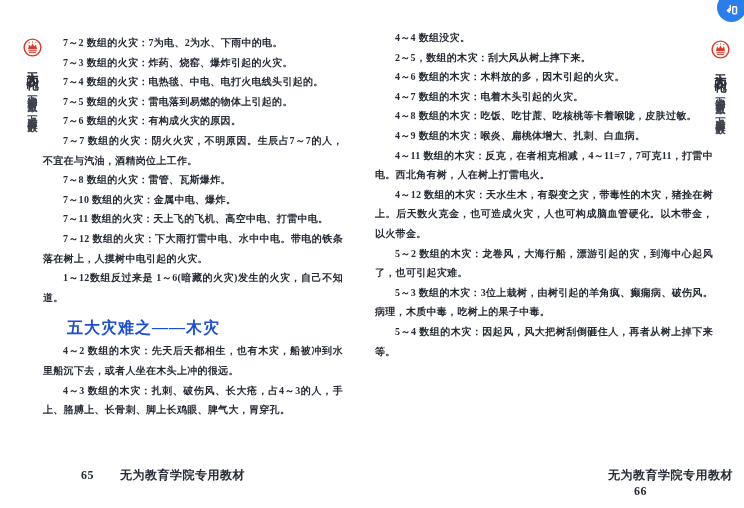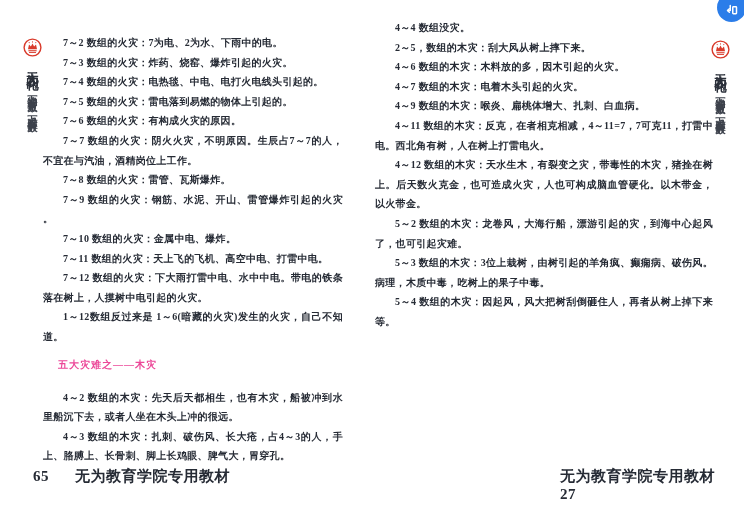--- a/index.html
+++ b/index.html
@@ -9,45 +9,45 @@
     font-family:"Liberation Serif","DejaVu Serif",serif;
     color:#262b35;
   }
   .page { position:absolute; }
   .page p {
     font-size:10px; line-height:19.6px; font-weight:600;
     text-align:justify; text-justify:inter-character;
     text-indent:2em; letter-spacing:0.3px; word-break:break-all;
   }
   .section-heading {
-    font-size:10px; font-weight:700; letter-spacing:1px;
-    margin:11px 0 16px 0; text-indent:1.5em; color:#ec4899;
+    font-size:16px; font-weight:700; letter-spacing:1px;
+    margin:11px 0 2px 0; text-indent:1.5em; color:#1d4ed8;
   }
   #page-left  { left:43px;  top:33px; width:300px; }
-  #page-right { left:375px; top:18px; width:338px; }
+  #page-right { left:375px; top:28px; width:338px; }
 
   .margin-block {
     position:absolute; width:24px; display:flex; flex-direction:column;
     align-items:center;
   }
   #margin-left  { left:20px;  top:38px; }
   #margin-right { left:708px; top:40px; }
   .seal { width:19px; height:19px; margin-bottom:5px; }
   .vtext { writing-mode:vertical-rl; text-orientation:upright; display:block; }
   .brand-vtext {
     font-size:12.5px; font-weight:700; letter-spacing:2px; color:#2b303a;
     margin-bottom:17px;
   }
   .motto-vtext {
     font-size:10px; font-weight:600; letter-spacing:1.5px; color:#3d424c;
     margin-bottom:11px;
   }
   .footer {
-    position:absolute; top:467px; font-size:15px; font-weight:700;
-    letter-spacing:0.5px; color:#262b35;
+    position:absolute; top:467px; font-size:12px; font-weight:700;
+    letter-spacing:0.5px; color:#262b35;margin-left:48px;
   }
   #footer-left  { left:33px; }
   #footer-right { left:560px; }
   .footer .gap { display:inline-block; width:26px; }
   .fab {
     position:absolute; left:717px; top:-7px; width:29px; height:29px;
     border-radius:50%; background:#2b7de9; border:none; cursor:pointer;
     display:flex; align-items:center; justify-content:center;
   }
   .fab svg { width:15px; height:15px; margin-top:6px; }
@@ -94,41 +94,41 @@
 </div>
 
 <div class="page" id="page-left">
   <p>7～2 数组的火灾：7为电、2为水、下雨中的电。</p>
   <p>7～3 数组的火灾：炸药、烧窑、爆炸引起的火灾。</p>
   <p>7～4 数组的火灾：电热毯、中电、电打火电线头引起的。</p>
   <p>7～5 数组的火灾：雷电落到易燃的物体上引起的。</p>
   <p>7～6 数组的火灾：有构成火灾的原因。</p>
   <p>7～7 数组的火灾：阴火火灾，不明原因。生辰占7～7的人，不宜在与汽油，酒精岗位上工作。</p>
   <p>7～8 数组的火灾：雷管、瓦斯爆炸。</p>
-  <p>7～9 数组的火灾：钢筋、水泥、开山、雷管爆炸引起的火灾 。</p>
   <p>7～10 数组的火灾：金属中电、爆炸。</p>
   <p>7～11 数组的火灾：天上飞的飞机、高空中电、打雷中电。</p>
   <p>7～12 数组的火灾：下大雨打雷中电、水中中电。带电的铁条落在树上，人摸树中电引起的火灾。</p>
   <p>1～12数组反过来是 1～6(暗藏的火灾)发生的火灾，自己不知道。</p>
   <div class="section-heading">五大灾难之——木灾</div>
   <p>4～2 数组的木灾：先天后天都相生，也有木灾，船被冲到水里船沉下去，或者人坐在木头上冲的很远。</p>
   <p>4～3 数组的木灾：扎刺、破伤风、长大疮，占4～3的人，手上、胳膊上、长骨刺、脚上长鸡眼、脾气大，胃穿孔。</p>
 </div>
 
 <div class="page" id="page-right">
   <p>4～4 数组没灾。</p>
   <p>2～5，数组的木灾：刮大风从树上摔下来。</p>
   <p>4～6 数组的木灾：木料放的多，因木引起的火灾。</p>
   <p>4～7 数组的木灾：电着木头引起的火灾。</p>
+  <p>4～8 数组的木灾：吃饭、吃甘蔗、吃核桃等卡着喉咙，皮肤过敏。</p>
   <p>4～9 数组的木灾：喉炎、扁桃体增大、扎刺、白血病。</p>
   <p>4～11 数组的木灾：反克，在者相克相减，4～11=7，7可克11，打雷中电。西北角有树，人在树上打雷电火。</p>
   <p>4～12 数组的木灾：天水生木，有裂变之灾，带毒性的木灾，猪拴在树上。后天数火克金，也可造成火灾，人也可构成脑血管硬化。以木带金，以火带金。</p>
   <p>5～2 数组的木灾：龙卷风，大海行船，漂游引起的灾，到海中心起风了，也可引起灾难。</p>
   <p>5～3 数组的木灾：3位上栽树，由树引起的羊角疯、癫痫病、破伤风。病理，木质中毒，吃树上的果子中毒。</p>
   <p>5～4 数组的木灾：因起风，风大把树刮倒砸住人，再者从树上掉下来等。</p>
 </div>
 
 <div class="footer" id="footer-left">
   <span>65</span><span class="gap"></span><span>无为教育学院专用教材</span>
 </div>
 <div class="footer" id="footer-right">
-  <span>无为教育学院专用教材</span><span class="gap"></span><span>27</span>
+  <span>无为教育学院专用教材</span><span class="gap"></span><span>66</span>
 </div>
 
 </body></html>

